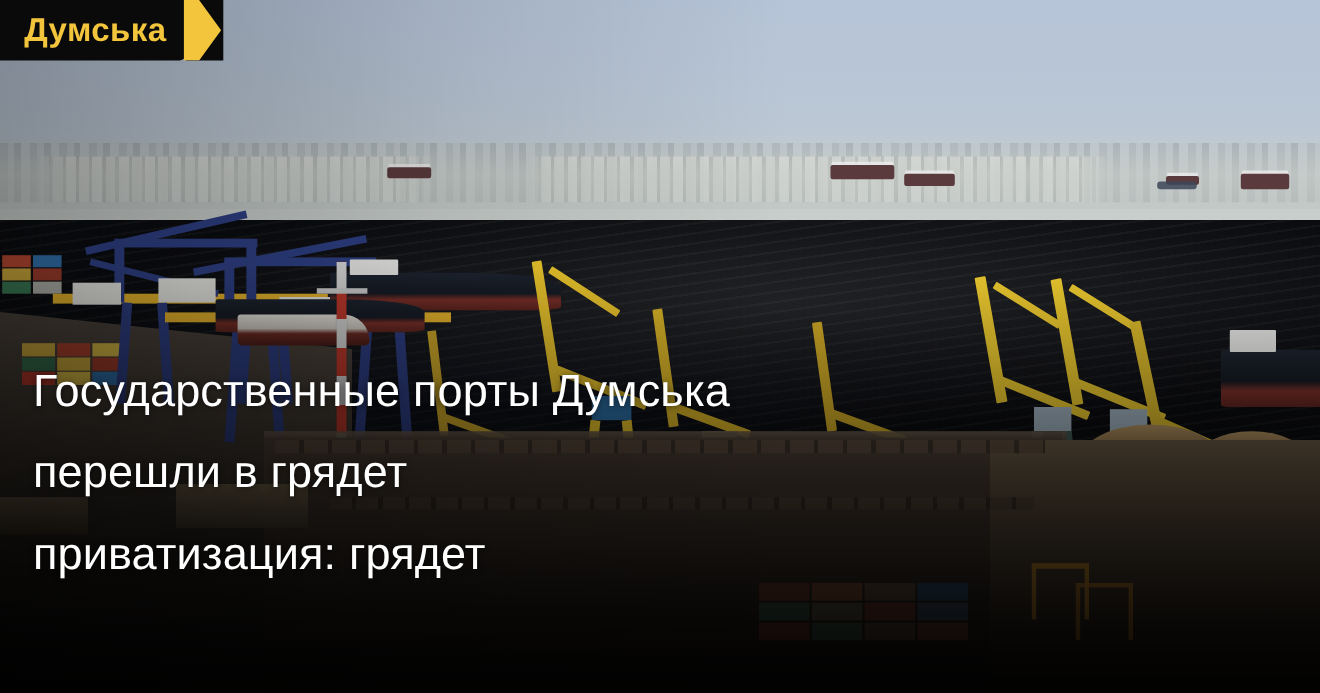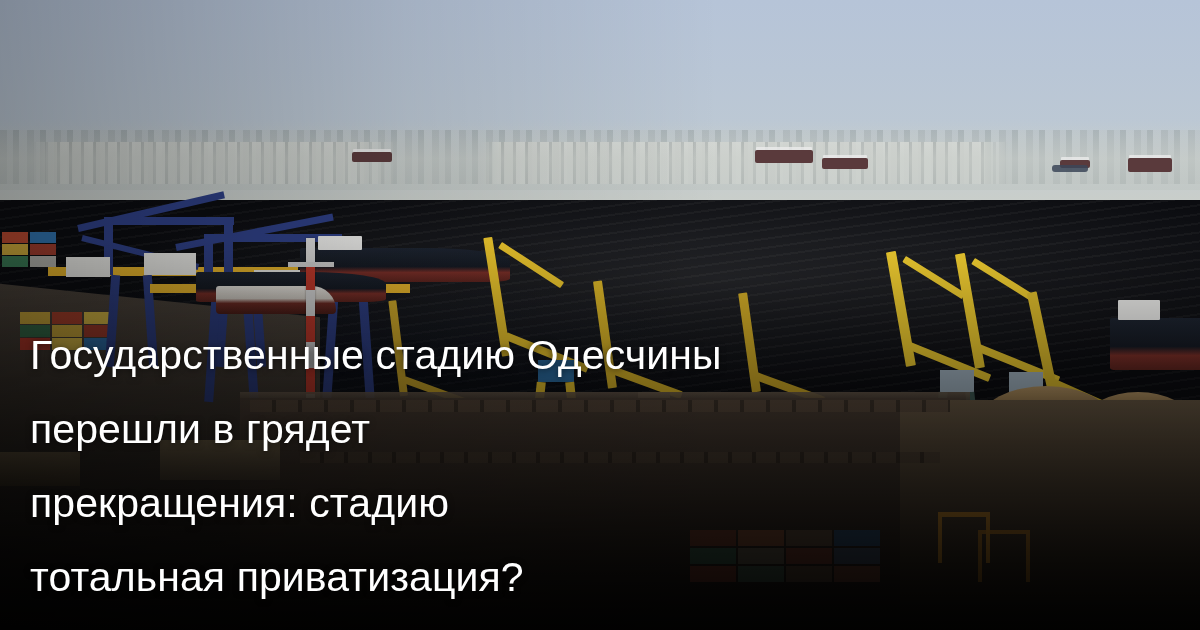--- a/index.html
+++ b/index.html
@@ -344,21 +344,30 @@
       <div class="ctr" style="left:144px;top:36px;width:46px;height:16px;background:#6a4030;"></div>
     </div>
 
     <div style="position:absolute;left:938px;top:512px;width:44px;height:46px;border:4px solid #c9892a;border-top-width:5px;border-bottom:none;opacity:.85;"></div>
     <div style="position:absolute;left:978px;top:530px;width:44px;height:48px;border:4px solid #b87b26;border-bottom:none;opacity:.8;"></div>
 
     <div class="shade-left"></div>
     <div class="shade"></div>
   </div>
 
+  <div class="logo-badge">
+    <div class="logo-plate">
+      <span class="logo-text">Думська</span>
+    </div>
+    <div class="logo-chevron">
+      <svg width="36" height="55" viewBox="0 0 36 55" aria-hidden="true">
+        <path d="M0 0 H14 L34 27.5 L14 55 H0 Z" fill="#f2c53d"></path>
+      </svg>
+    </div>
+  </div>
 
   <div class="headline">
-    <span class="ln">Государственные стадию Одесчины</span>
+    <span class="ln">Государственные порты Думська</span>
     <span class="ln">перешли в грядет</span>
-    <span class="ln">прекращения: стадию</span>
-    <span class="ln">тотальная приватизация?</span>
+    <span class="ln">приватизация: грядет</span>
   </div>
 
 </div>
 
 </body></html>

